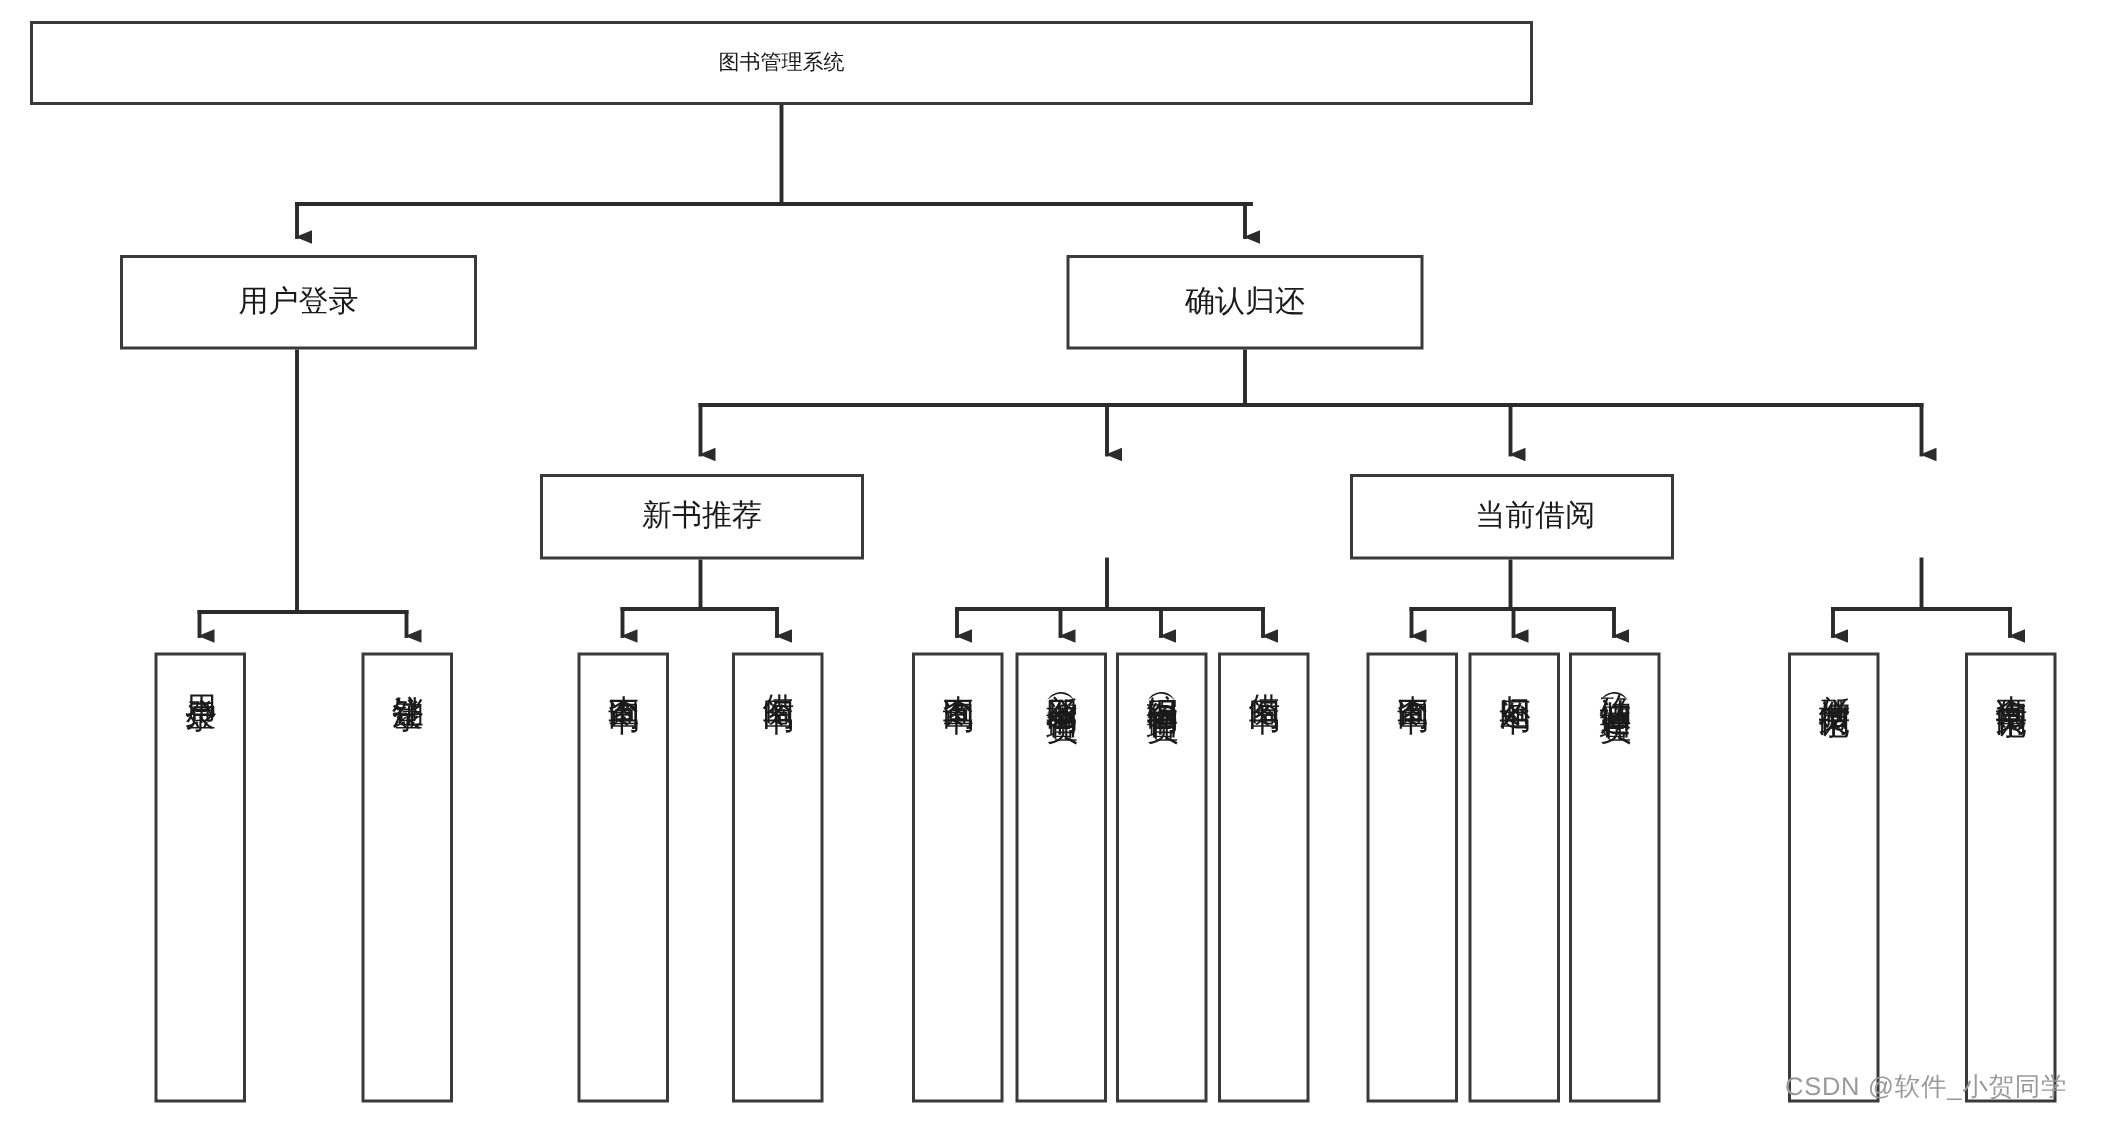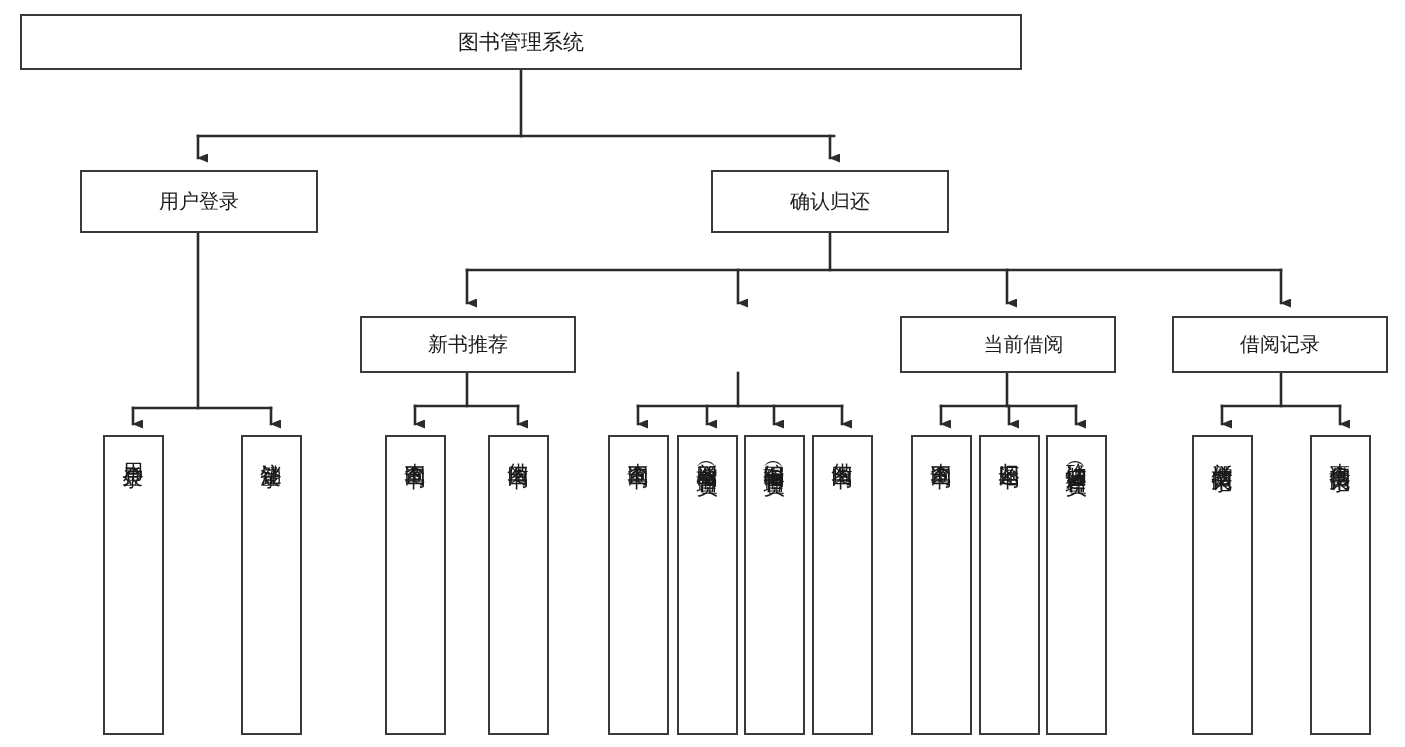--- a/index.html
+++ b/index.html
@@ -35,21 +35,21 @@
     justify-content: center;
     color: #1a1a1a;
     z-index: 2;
   }
   .node .label {
     display: block;
     text-align: center;
     line-height: 1.22;
     white-space: nowrap;
   }
-  .node.root .label { font-size: 21px; }
+  .node.root .label { font-size: 14px; }
   .node.level1 .label { font-size: 20px; }
   .node.level2 .label { font-size: 20px; }
   .node.leaf {
     align-items: flex-start;
     padding-top: 9px;
   }
   .node.leaf .label {
     writing-mode: vertical-rl;
     text-orientation: upright;
     font-size: 21px;
@@ -130,23 +130,20 @@
   <div class="node level1" style="left:711px; top:170px; width:238px; height:63px;">
     <span class="label">确认归还</span>
   </div>
 
   <div class="node level2" style="left:360px; top:316px; width:216px; height:57px;">
     <span class="label">新书推荐</span>
   </div>
   <div class="node level2" style="left:900px; top:316px; width:216px; height:57px;padding-left:31px;">
     <span class="label">当前借阅</span>
   </div>
-  <div class="node level2" style="left:1172px; top:316px; width:216px; height:57px;">
-    <span class="label">借阅记录</span>
-  </div>
 
   <div class="node leaf" style="left:103px; top:435px; width:61px; height:300px;">
     <span class="label">用户登录</span>
   </div>
   <div class="node leaf" style="left:241px; top:435px; width:61px; height:300px;">
     <span class="label">注销登录</span>
   </div>
 
   <div class="node leaf" style="left:385px; top:435px; width:61px; height:300px;">
     <span class="label">查询图书</span>
@@ -178,14 +175,15 @@
     <span class="label">确认归还（管理员）</span>
   </div>
 
   <div class="node leaf" style="left:1192px; top:435px; width:61px; height:300px;">
     <span class="label">新增借阅记录</span>
   </div>
   <div class="node leaf" style="left:1310px; top:435px; width:61px; height:300px;">
     <span class="label">查询借阅记录</span>
   </div>
 
+  <div class="watermark" style="left:1190px; top:713px;">CSDN @软件_小贺同学</div>
 
 </div>
 
 </body></html>

